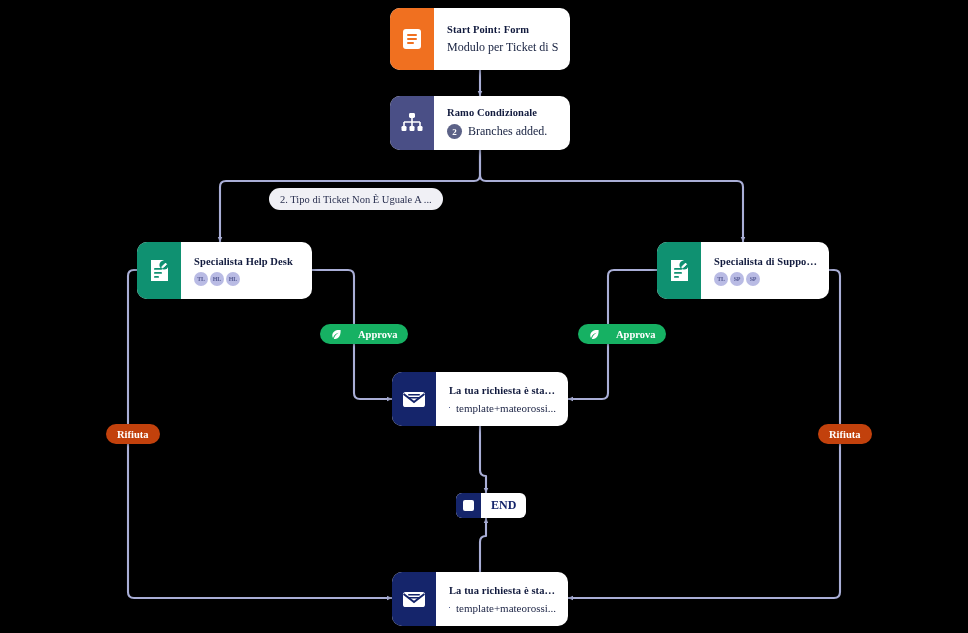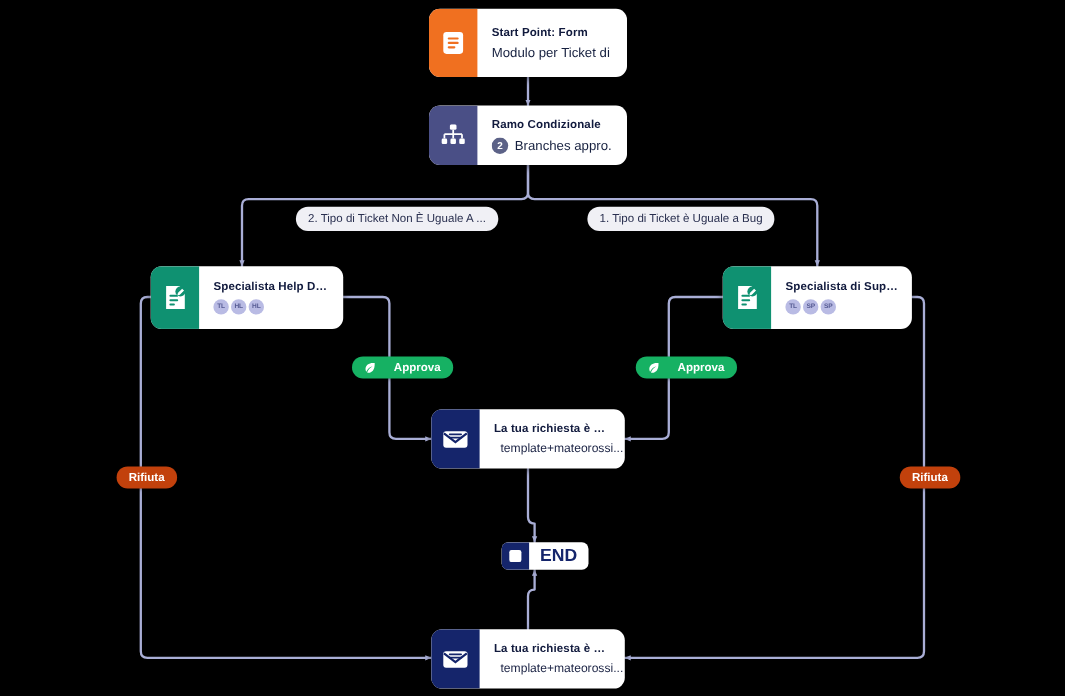--- a/index.html
+++ b/index.html
@@ -6,20 +6,21 @@
   html, body {
     width: 968px; height: 633px;
     background: #000000;
     font-family: "Liberation Sans", sans-serif;
     overflow: hidden;
   }
   #canvas {
     position: relative;
     width: 968px; height: 539px;
     background: #000000;
+    font-family: Liberation Serif, serif;
   }
   #edges { position: absolute; left: 0; top: 0; width: 968px; height: 633px; }
 
   
   .node {
     position: absolute;
     display: flex;
     align-items: stretch;
     border-radius: 10px;
     background: #ffffff;
@@ -139,21 +140,21 @@
     background: #15256b;
     display: flex; align-items: center; justify-content: center;
     flex: 0 0 25px;
   }
   #node-end .end-sq i {
     display: block; width: 11px; height: 11px;
     background: #ffffff; border-radius: 2px;
   }
   #node-end .end-label {
     padding: 0 10px;
-    font-size: 16px; font-weight: bold; color: #15256b;
+    font-size: 12px; font-weight: bold; color: #15256b;
   }
   svg.ico { display: block; }
 </style>
 </head>
 <body>
 
 <div id="canvas">
 
   <svg id="edges" viewBox="0 0 968 633" width="968" height="633">
     <defs>
@@ -204,21 +205,21 @@
         <path d="M11,5 L11,9 M3,9 L19,9 M3,9 L3,13 M11,9 L11,13 M19,9 L19,13" stroke="#ffffff" stroke-width="1.6" fill="none"></path>
         <rect x="0.5" y="13" width="5" height="5" rx="1.2" fill="#ffffff"></rect>
         <rect x="8.5" y="13" width="5" height="5" rx="1.2" fill="#ffffff"></rect>
         <rect x="16.5" y="13" width="5" height="5" rx="1.2" fill="#ffffff"></rect>
       </svg>
     </div>
     <div class="body">
       <div class="title">Ramo Condizionale</div>
       <div class="sub">
         <span class="count-badge">2</span>
-        <span>Branches appro.</span>
+        <span>Branches added.</span>
       </div>
     </div>
   </div>
 
   <div class="node" id="node-helpdesk">
     <div class="icon-pane">
       <svg class="ico" width="21" height="23" viewBox="0 0 21 23">
         <path d="M2,1 H14 L19,6 V22 H2 Z" fill="#ffffff"></path>
         <rect x="5" y="9" width="8" height="1.8" rx=".9" fill="#0f9171"></rect>
         <rect x="5" y="13" width="8" height="1.8" rx=".9" fill="#0f9171"></rect>
@@ -305,23 +306,20 @@
   <div id="node-end">
     <span class="end-sq">
         <i></i>
       </span>
     <span class="end-label">END</span>
   </div>
 
   <div class="pill cond" id="pill-cond-2">
     <span>2. Tipo di Ticket Non È Uguale A ...</span>
   </div>
-  <div class="pill cond" id="pill-cond-1">
-    <span>1. Tipo di Ticket è Uguale a Bug</span>
-  </div>
 
   <div class="pill approve" id="pill-approve-l">
     <svg class="ico" width="11" height="11" viewBox="0 0 12 12">
       <path d="M10.5,1.2 C6,0.4 1.4,2.6 1.4,7 C1.4,8.6 2.2,9.8 2.2,9.8 C3.4,6.4 6,4.8 8.4,4.2 C6.2,5.6 4,7.4 3,10.6 C5.8,11.6 10.9,10 10.5,1.2 Z" fill="#ffffff"></path>
     </svg>
     <span>Approva</span>
   </div>
 
   <div class="pill approve" id="pill-approve-r">
     <svg class="ico" width="11" height="11" viewBox="0 0 12 12">

